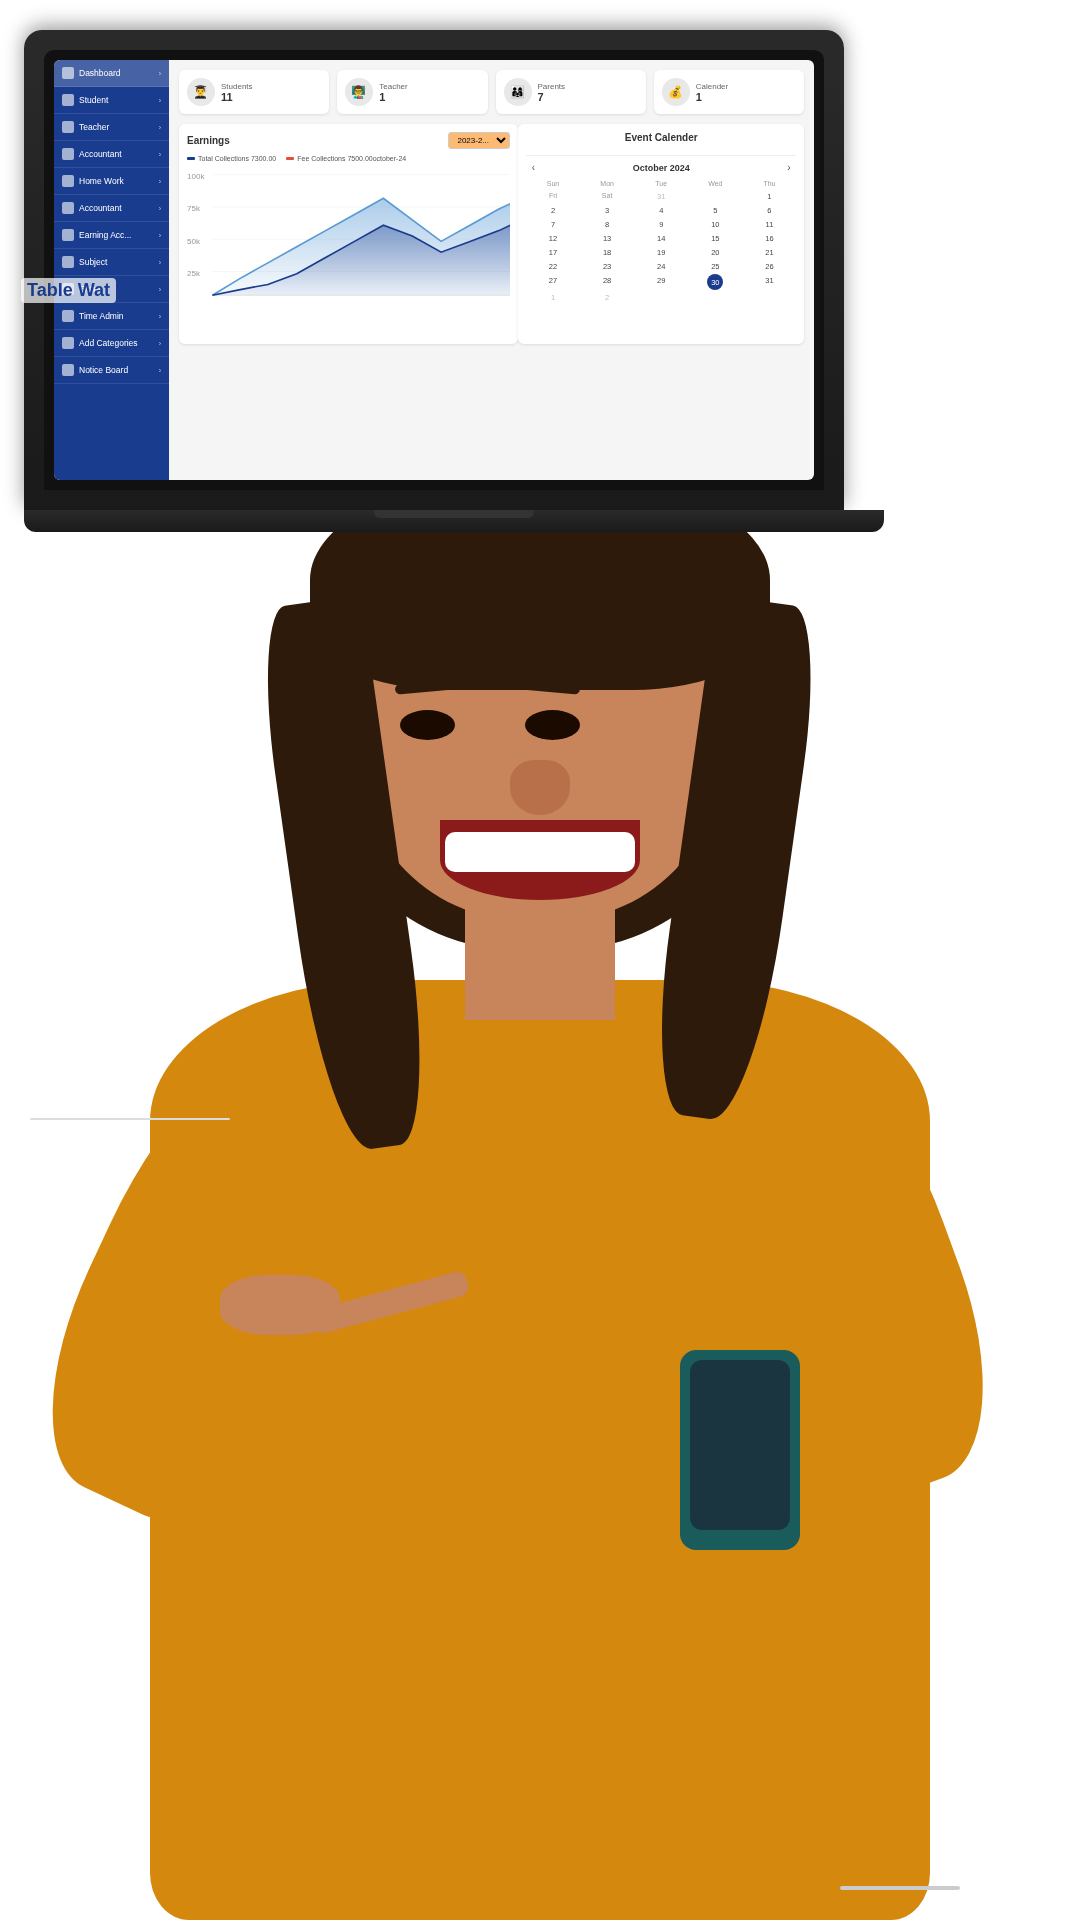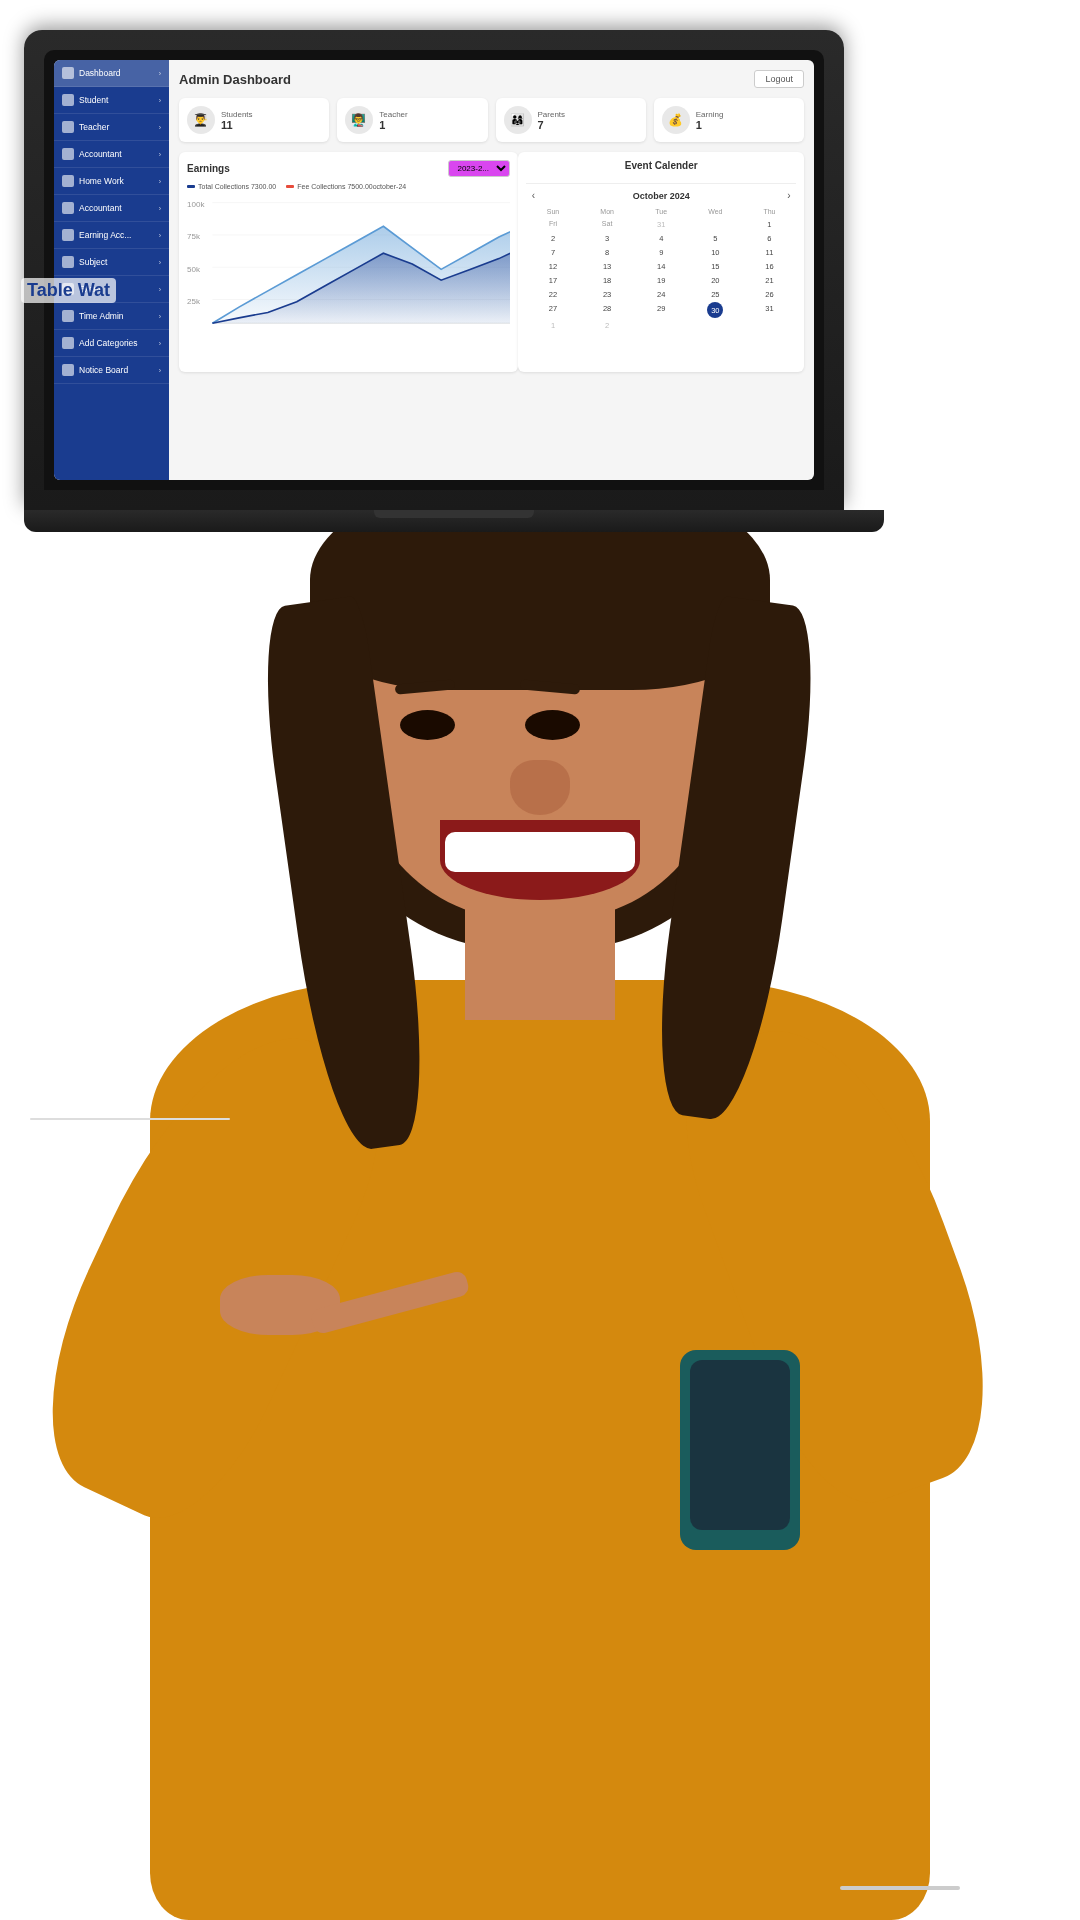--- a/index.html
+++ b/index.html
@@ -178,21 +178,21 @@
     .db-earnings-title {
       font-size: 10px;
       font-weight: bold;
       color: #333;
     }
     .db-year-select {
       font-size: 8px;
       border: 1px solid #ccc;
       border-radius: 3px;
       padding: 2px 4px;
-      background: #d946ef;
+      background: #fdba74;
     }
     .db-legend {
       display: flex;
       gap: 10px;
       margin-bottom: 4px;
       flex-wrap: wrap;
     }
     .db-legend-item {
       display: flex;
       align-items: center;
@@ -377,24 +377,20 @@
             <span class="si-arrow">›</span>
           </div>
           <div class="db-sidebar-item">
             <div class="si-icon"></div>
             <span class="si-label">Notice Board</span>
             <span class="si-arrow">›</span>
           </div>
         </div>
 
         <div class="db-main">
-          <div class="db-header">
-            <span class="db-header-title">Admin Dashboard</span>
-            <button class="db-logout-btn">Logout</button>
-          </div>
 
           <div class="db-stat-cards">
             <div class="db-stat-card">
               <div class="db-stat-icon">👨‍🎓</div>
               <div class="db-stat-info">
                 <div class="label">Students</div>
                 <div class="value">11</div>
               </div>
             </div>
             <div class="db-stat-card">
@@ -407,21 +403,21 @@
             <div class="db-stat-card">
               <div class="db-stat-icon">👨‍👩‍👧</div>
               <div class="db-stat-info">
                 <div class="label">Parents</div>
                 <div class="value">7</div>
               </div>
             </div>
             <div class="db-stat-card">
               <div class="db-stat-icon">💰</div>
               <div class="db-stat-info">
-                <div class="label">Earning</div>
+                <div class="label">Calender</div>
                 <div class="value">1</div>
               </div>
             </div>
           </div>
 
           <div class="db-bottom-row">
 
             <div class="db-earnings">
               <div class="db-earnings-header">
                 <span class="db-earnings-title">Earnings</span>

